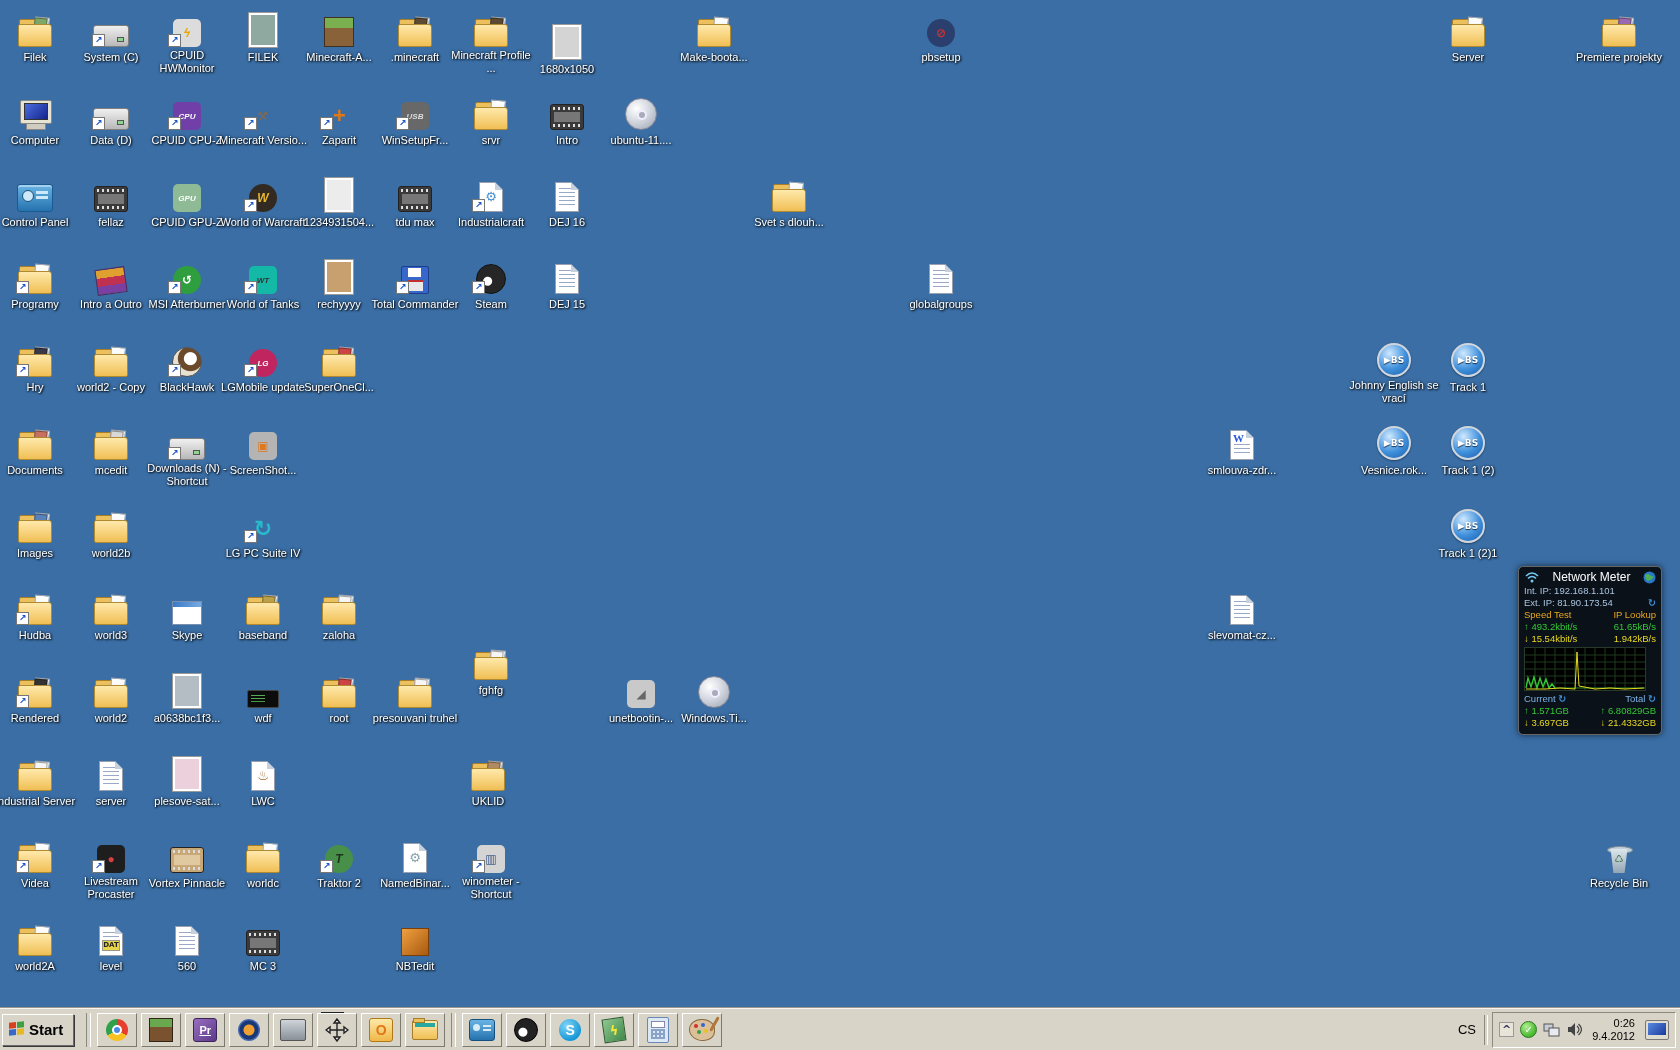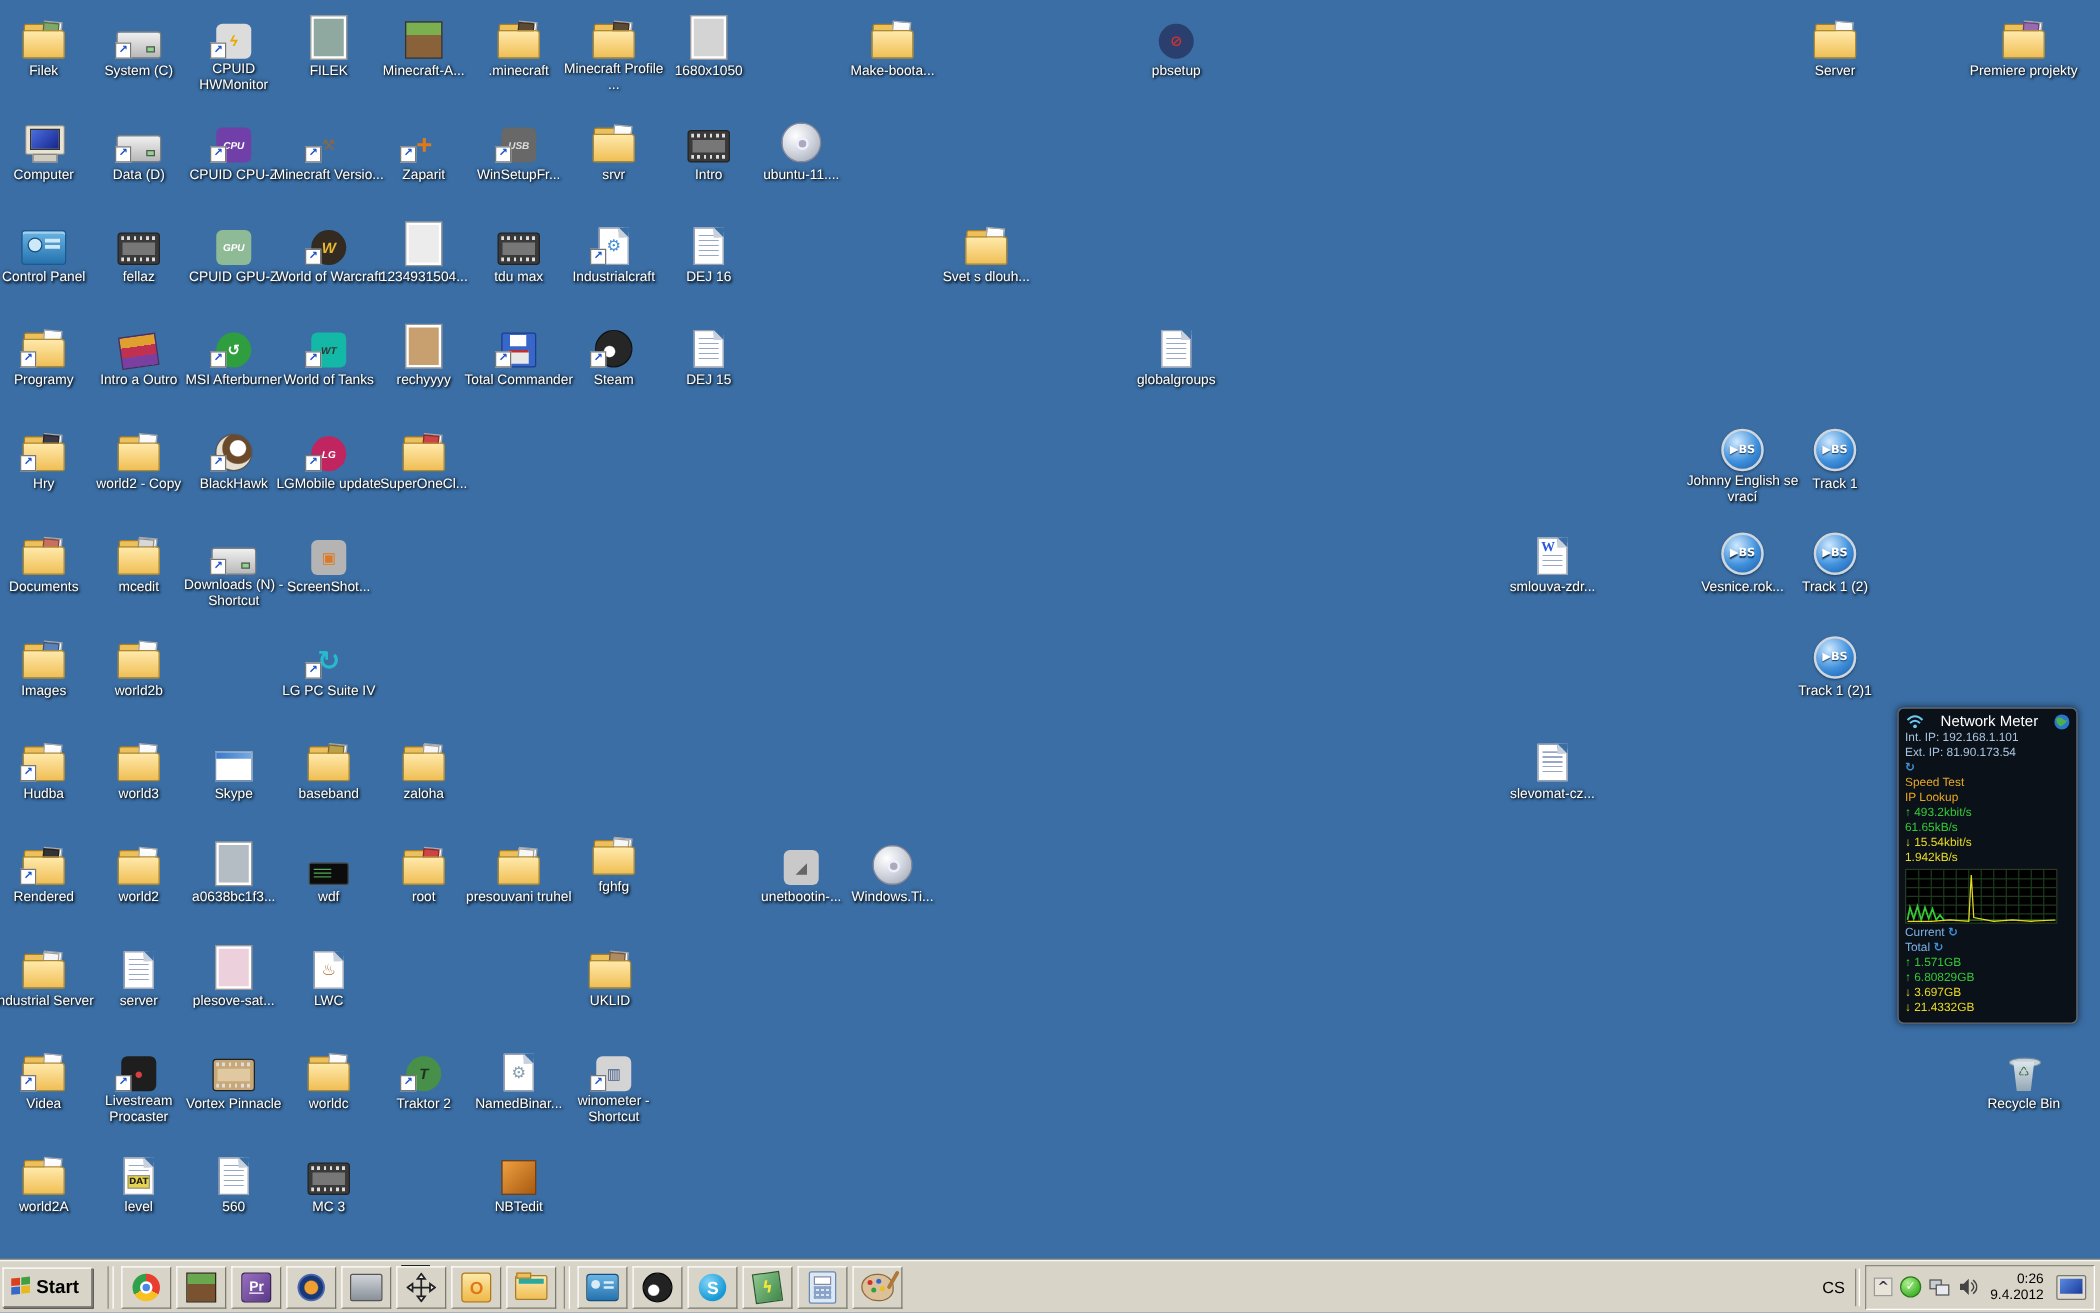--- a/index.html
+++ b/index.html
@@ -78,21 +78,21 @@
   .recycle .bin{position:absolute;left:3px;top:6px;width:20px;height:24px;background:linear-gradient(180deg,#dce6ec,#93a6b4);
     clip-path:polygon(8% 0,92% 0,78% 100%,22% 100%);border-radius:2px;}
   .recycle .lid{position:absolute;left:1px;top:3px;width:24px;height:6px;border-radius:50%;background:#c2d0da;border:1px solid #7a8a98;}
   .recycle .sym{position:absolute;left:0;right:0;top:10px;text-align:center;font-size:10px;color:#3a6a3a;}
   
   #gadget{position:absolute;left:1518px;top:566px;width:132px;background:rgba(8,10,14,.93);
     border:1px solid #666;border-radius:5px;box-shadow:0 0 6px rgba(0,0,0,.6);color:#cdd;
     font-family:"Liberation Sans","DejaVu Sans",sans-serif;font-size:9.5px;padding:3px 5px 5px;}
   #gadget .ghead{display:flex;align-items:center;gap:3px;margin-bottom:1px;}
   #gadget .gtitle{color:#fff;font-size:12px;flex:1;text-align:center;}
-  .grow{display:flex;justify-content:space-between;line-height:12px;flex-direction:column;}
+  .grow{display:flex;justify-content:space-between;line-height:12px;}
   .ipline{color:#a8c4e0;line-height:12px;}
   .glabel{color:#e8a820;}
   .gup{color:#35c835;} .gdn{color:#e8d820;}
   .gref{color:#3f8fd8;font-weight:bold;}
   .gcur{color:#7db4e8;}
   #gadget svg.graph{display:block;background:#000;border:1px solid #2a3a2a;margin:2px 0;}
   
   #taskbar{position:absolute;left:0;bottom:0;width:1680px;height:42px;background:#d8d4c8;
     border-top:1px solid #f8f6f0;box-shadow:0 -1px 0 #9a9688;display:flex;align-items:center;padding:0 2px;box-sizing:border-box;}
   #startbtn{height:32px;padding:0 10px 0 6px;margin-right:8px;background:#d8d4c8;display:flex;align-items:center;gap:4px;
@@ -200,21 +200,21 @@
      <span class="art">
           <i class="sh folder">
             <i class="tab"></i>
             <i class="pap"></i>
             <i class="chip" style="background:#5d4a33"></i>
             <i class="bod"></i>
           </i>
         </span>
      <span class="dlabel">Minecraft Profile ...</span>
    </div>
-      <div class="dicon" style="left:521px;top:11px">
+      <div class="dicon" style="left:521px;top:23px">
      <span class="art">
           <i class="sh pic" style="background:#d4d4d4"></i>
         </span>
      <span class="dlabel">1680x1050</span>
    </div>
       <div class="dicon" style="left:668px;top:11px">
      <span class="art">
           <i class="sh folder">
             <i class="tab"></i>
             <i class="pap"></i>
@@ -743,21 +743,21 @@
      <span class="art">
           <i class="sh folder">
             <i class="tab"></i>
             <i class="pap"></i>
             <i class="chip" style="background:#f6f6f6"></i>
             <i class="bod"></i>
           </i>
         </span>
      <span class="dlabel">presouvani truhel</span>
    </div>
-      <div class="dicon" style="left:445px;top:664px">
+      <div class="dicon" style="left:445px;top:644px">
      <span class="art">
           <i class="sh folder">
             <i class="tab"></i>
             <i class="pap"></i>
             <i class="chip" style="background:#f6f6f6"></i>
             <i class="bod"></i>
           </i>
         </span>
      <span class="dlabel">fghfg</span>
    </div>

